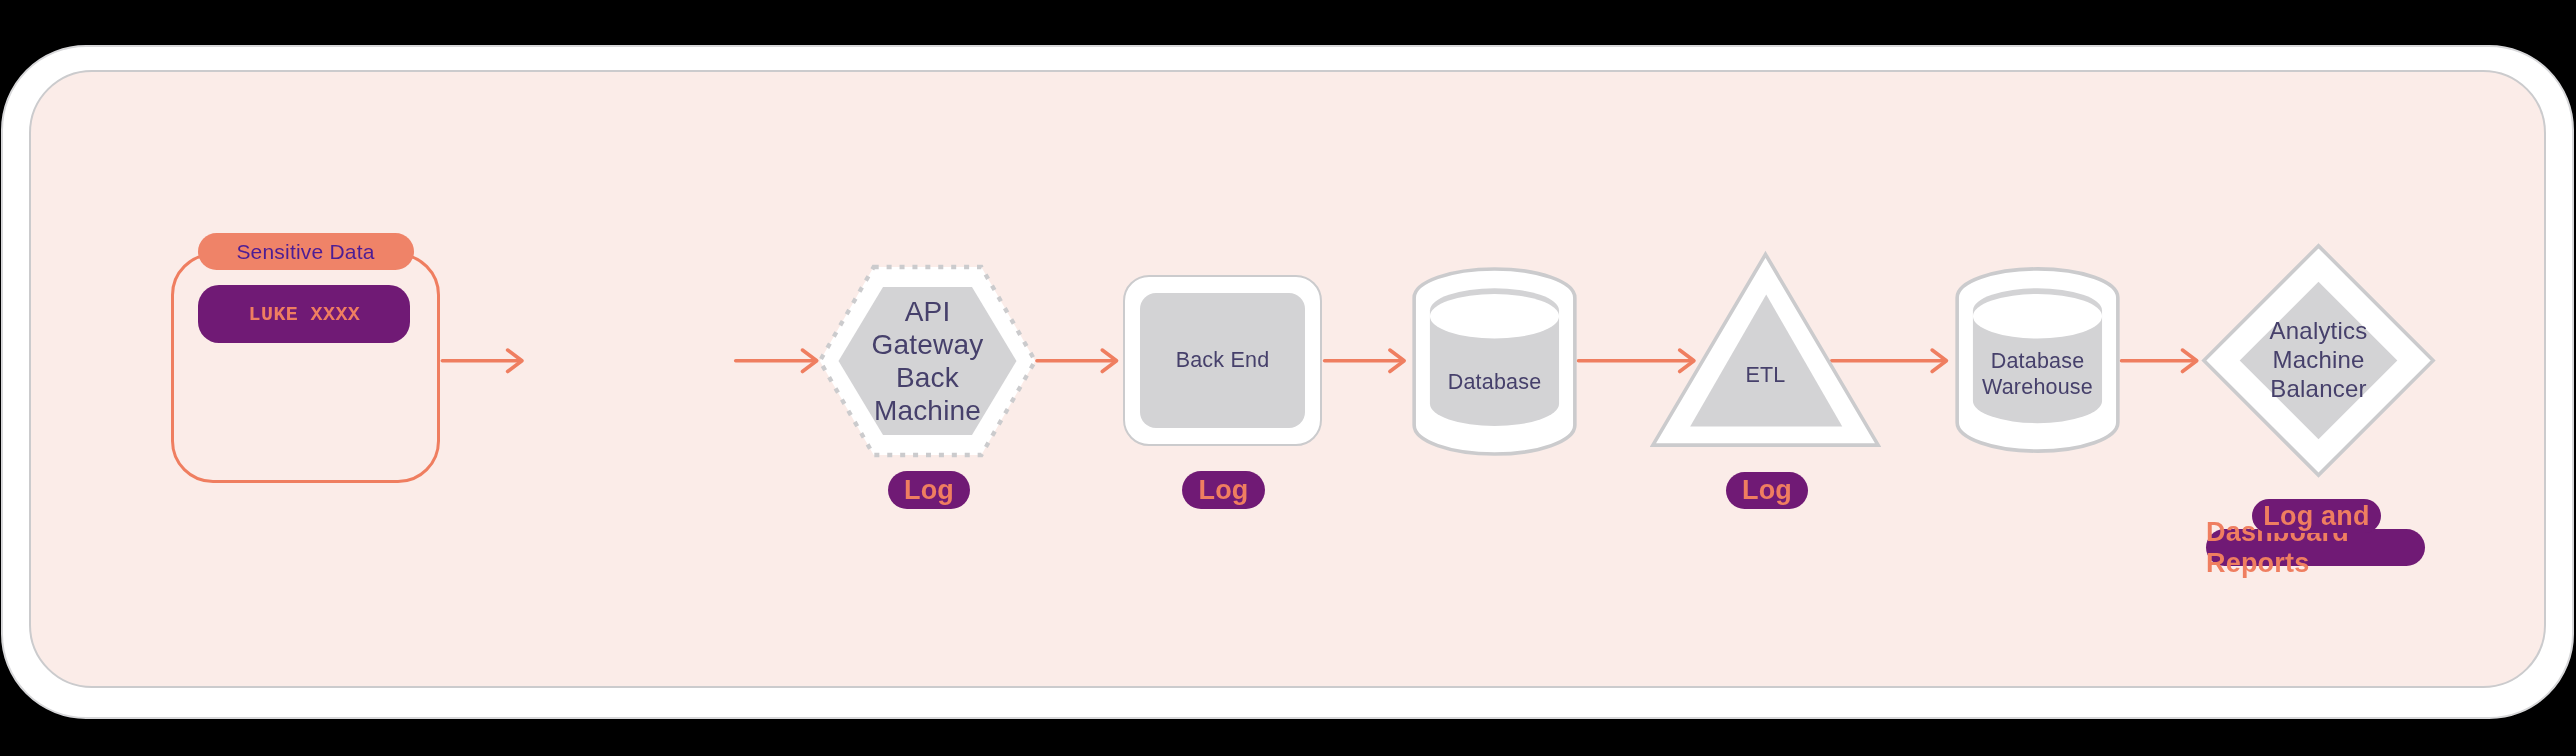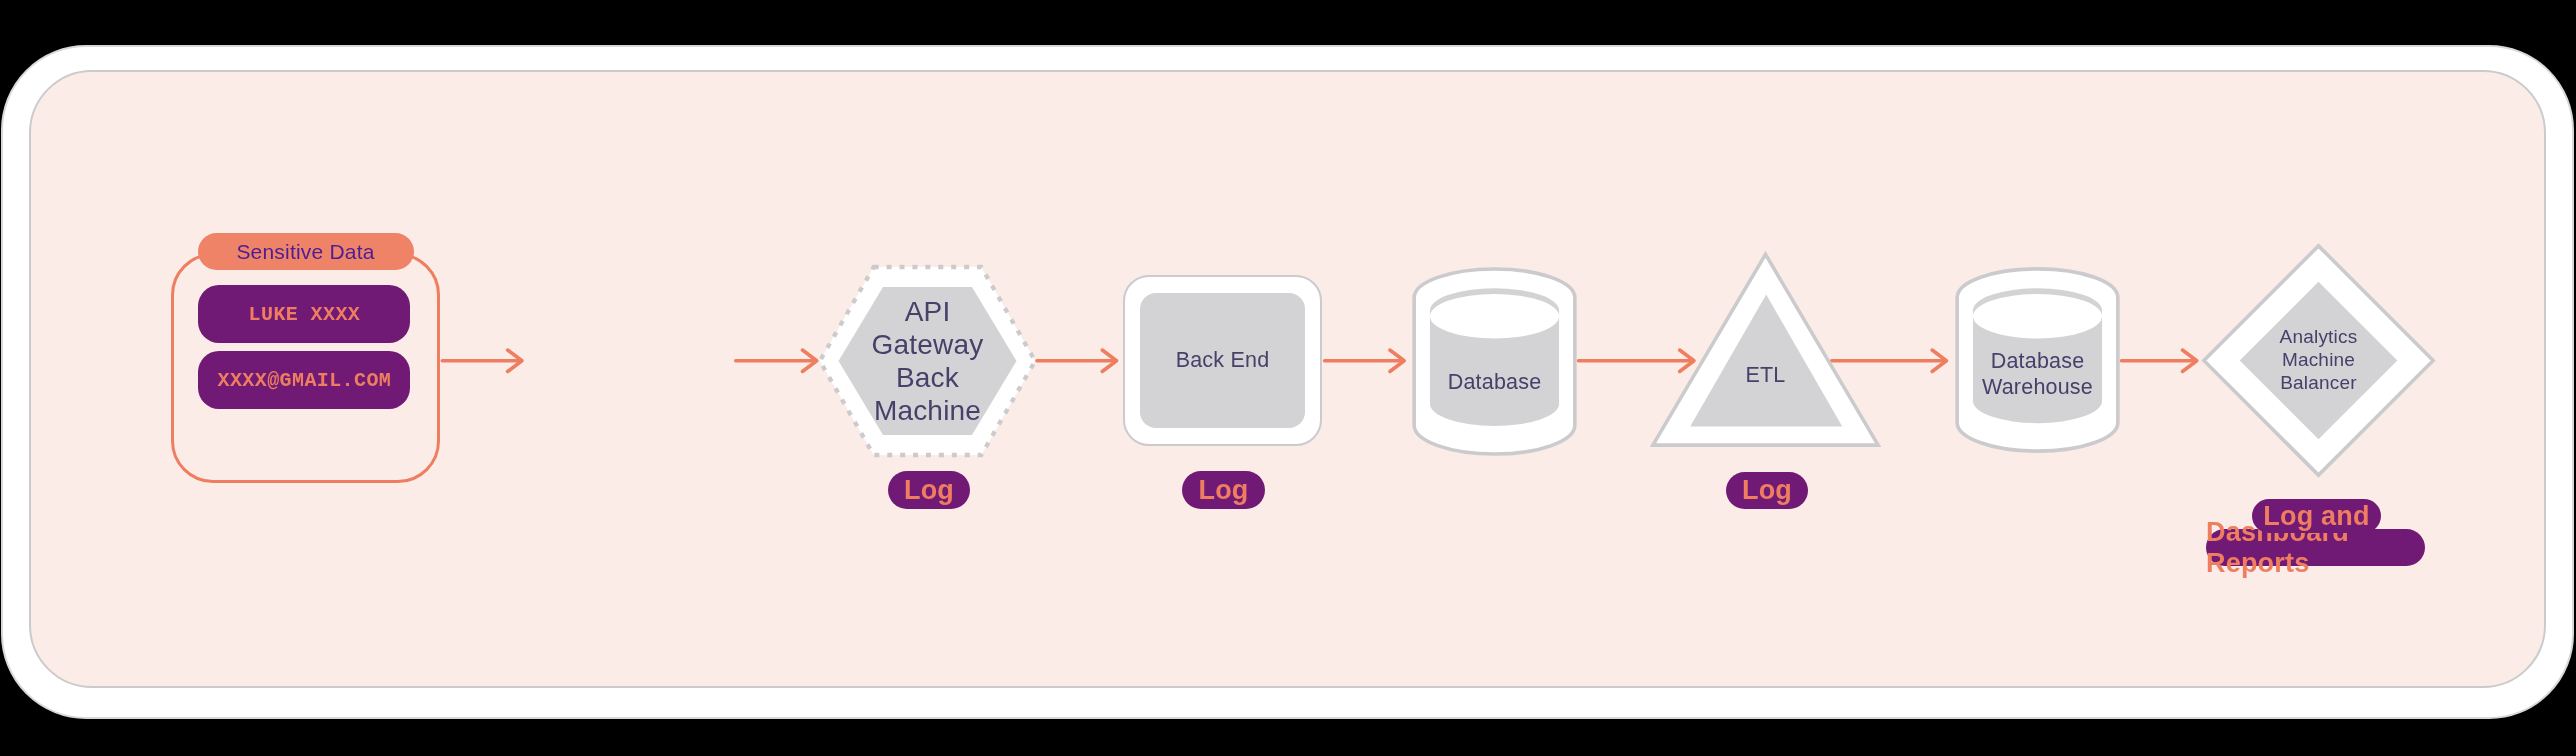--- a/index.html
+++ b/index.html
@@ -59,21 +59,21 @@
   .cyl-wh{left:1955px;top:266px;height:188px;}
   .cyl-db .overlay{padding-top:42px;}
   .cyl-wh .overlay{padding-top:29px;}
 
   
   .tri-node{position:absolute;left:1650px;top:250px;width:231px;height:198px;}
   .tri-node .overlay{padding-top:53px;}
 
   
   .diamond-node{position:absolute;left:2201px;top:243px;width:235px;height:235px;}
-  .diamond-node .node-label{font-size:19px;line-height:1.2;}
+  .diamond-node .node-label{font-size:24px;line-height:1.2;}
 
   
   .log-pill{position:absolute;background:#701a75;border-radius:19.4px;
             display:flex;align-items:center;justify-content:center;
             color:var(--accent);font-size:27px;font-weight:700;letter-spacing:0.2px;}
   .log-hex{left:888px;top:471px;width:82px;height:38px;}
   .log-backend{left:1182px;top:471px;width:83px;height:38px;}
   .log-etl{left:1726px;top:472px;width:82px;height:37px;}
   .log-diamond-1{left:2252px;top:499px;width:129px;height:34px;z-index:2;}
   .log-diamond-2{left:2206px;top:529px;width:219px;height:37px;}
@@ -116,21 +116,20 @@
       <g>
         <line x1="2957" y1="503" x2="3058" y2="503"></line>
           <path d="M3042,488 L3062,503 L3042,518"></path>
       </g>
     </g>
   </svg>
 
   <div class="sensitive-box">
     <div class="sensitive-header">Sensitive Data</div>
     <div class="data-pill" style="top:29px">LUKE XXXX</div>
-    <div class="data-pill" style="top:95px">XXXX@GMAIL.COM</div>
   </div>
 
 
   <div class="hex-node">
     <svg width="221" height="194" viewBox="0 0 308 270">
       <polygon points="79,4 229,4 304,135 229,266 79,266 4,135" fill="#FFFFFF" stroke="#CBCBCD" stroke-width="6" stroke-dasharray="7 11"></polygon>
       <polygon points="92,32 216,32 278,135 216,238 92,238 30,135" fill="#D3D3D5"></polygon>
     </svg>
     <div class="overlay">
       <div class="node-label">

